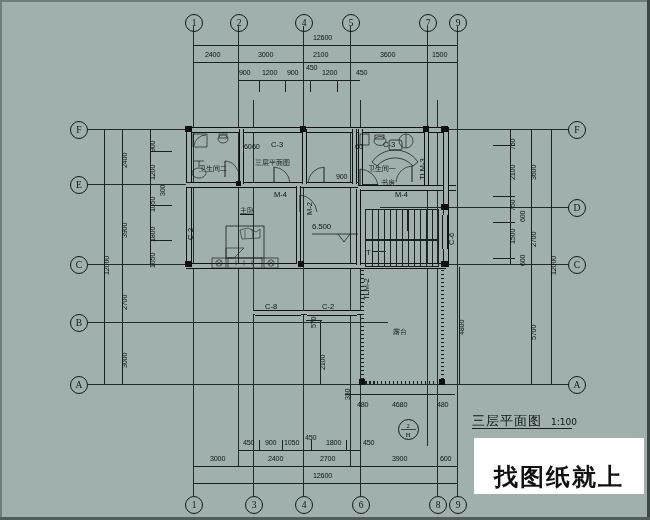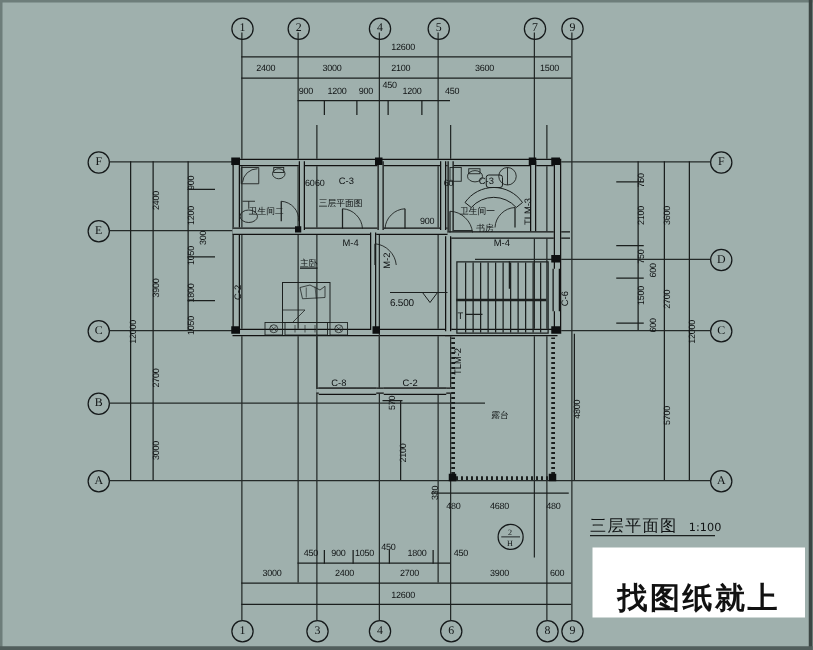--- a/index.html
+++ b/index.html
@@ -25,21 +25,21 @@
     font-size:9.5px;color:#111415;background:transparent;font-family:"Liberation Serif",serif;
   }
   .dim{position:absolute;font-size:7.2px;color:#111415;white-space:nowrap;font-family:"Liberation Sans",sans-serif;letter-spacing:-.2px;}
   .dim.v{transform-origin:0 0;transform:rotate(-90deg);}
   .rlab{position:absolute;font-size:7.5px;color:#0e1112;white-space:nowrap;}
   .rlab.cn{font-family:"DejaVu Sans",sans-serif;font-size:7px;}
   .rlab.v{transform-origin:0 0;transform:rotate(-90deg);}
   .title{position:absolute;font-family:"DejaVu Sans",sans-serif;color:#101314;text-align:right;}
   .wm{position:absolute;background:#ffffff;display:flex;flex-direction:column;
       align-items:center;justify-content:center;}
-  .wm .cn{font-family:Liberation Sans, sans-serif;font-weight:bold;color:#111;line-height:1;margin-top:28px;}
+  .wm .cn{font-family:Liberation Mono, monospace;font-weight:bold;color:#111;line-height:1;margin-top:28px;}
   .wm .en{font-family:"Liberation Serif",serif;font-weight:bold;color:#1b1bc8;line-height:1;}
   .stair{position:absolute;}
   .stair i{position:absolute;top:0;bottom:0;width:1px;background:#1b1f1e;}
   .hatch{position:absolute;
     background:repeating-linear-gradient(0deg,#1b1f1e 0 1.5px,transparent 1.5px 4px);}
   .hatchh{position:absolute;
     background:repeating-linear-gradient(90deg,#1b1f1e 0 1.5px,transparent 1.5px 4px);}
   .elevmark{position:absolute;}
   svg{display:block;overflow:visible;}
 </style>
@@ -330,21 +330,21 @@
 
   <div class="rlab" style="left:274px;top:190px;">M-4</div>
   <div class="rlab" style="left:395px;top:190px;">M-4</div>
   <div class="rlab v" style="left:305px;top:215px;">M-2</div>
   <svg style="position:absolute;left:298px;top:193px;width:22px;height:22px;">
     <path d="M2,2 A19,19 0 0 1 19,19" fill="none" stroke="#1b1f1e" stroke-width=".7"></path>
     <path d="M2,2 L2,19" stroke="#1b1f1e" stroke-width="1"></path>
   </svg>
 
   <div class="elevmark" style="left:312px;top:222px;">
-    <div class="dim" style="position:relative;left:0;top:0;font-size:8px;margin-top:16px;">6.500</div>
+    <div class="dim" style="position:relative;left:0;top:0;font-size:8px;">6.500</div>
     <svg style="position:absolute;left:0px;top:11px;width:46px;height:12px;">
       <path d="M0,1 L46,1" stroke="#1b1f1e" stroke-width=".8"></path>
       <path d="M26,1 L32,9 L38,1" fill="none" stroke="#1b1f1e" stroke-width=".8"></path>
     </svg>
   </div>
 
   <div class="rlab cn" style="left:381px;top:178px;">书房</div>
   <div class="rlab v" style="left:418px;top:180px;">TLM-3</div>
   <svg style="position:absolute;left:368px;top:138px;width:60px;height:36px;">
     <path d="M4,24 A28,28 0 0 1 50,24" fill="none" stroke="#1b1f1e" stroke-width=".8"></path>

